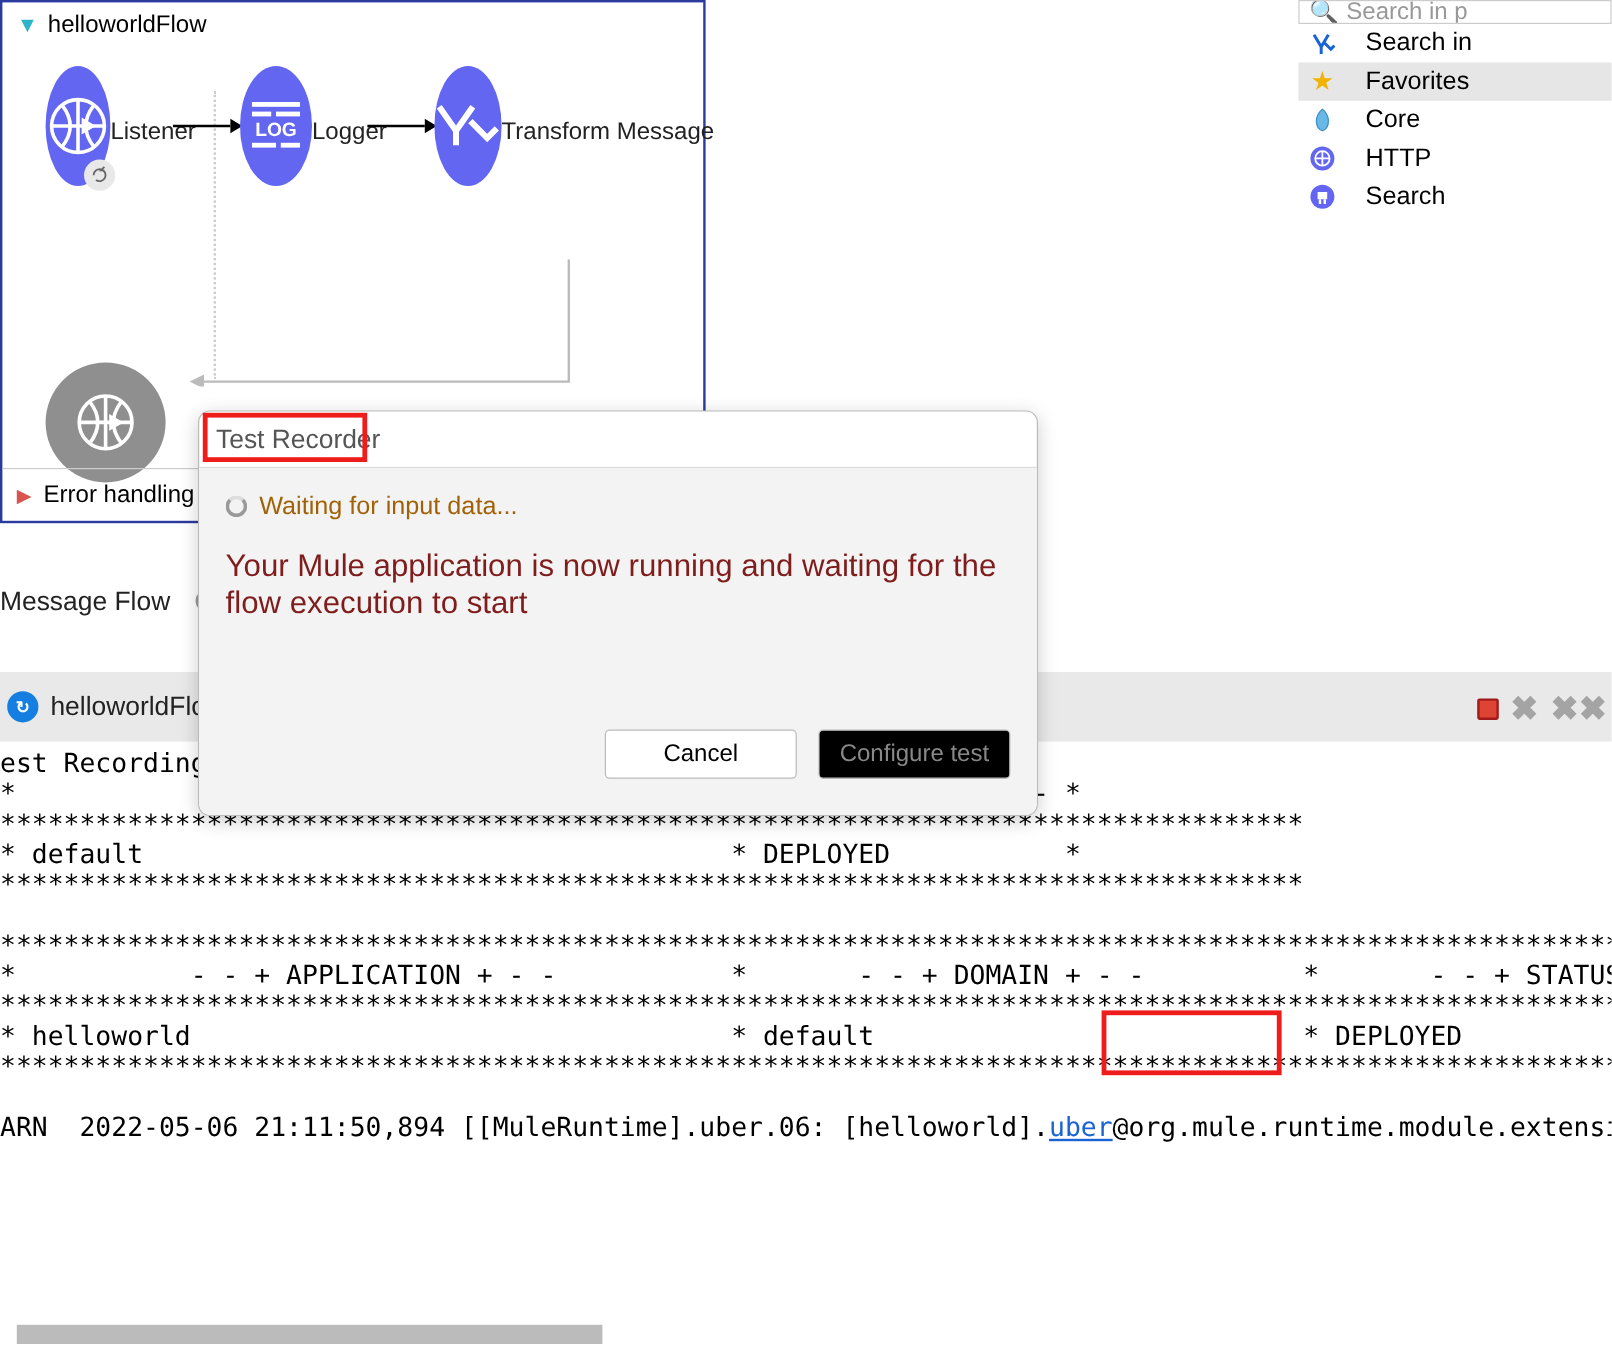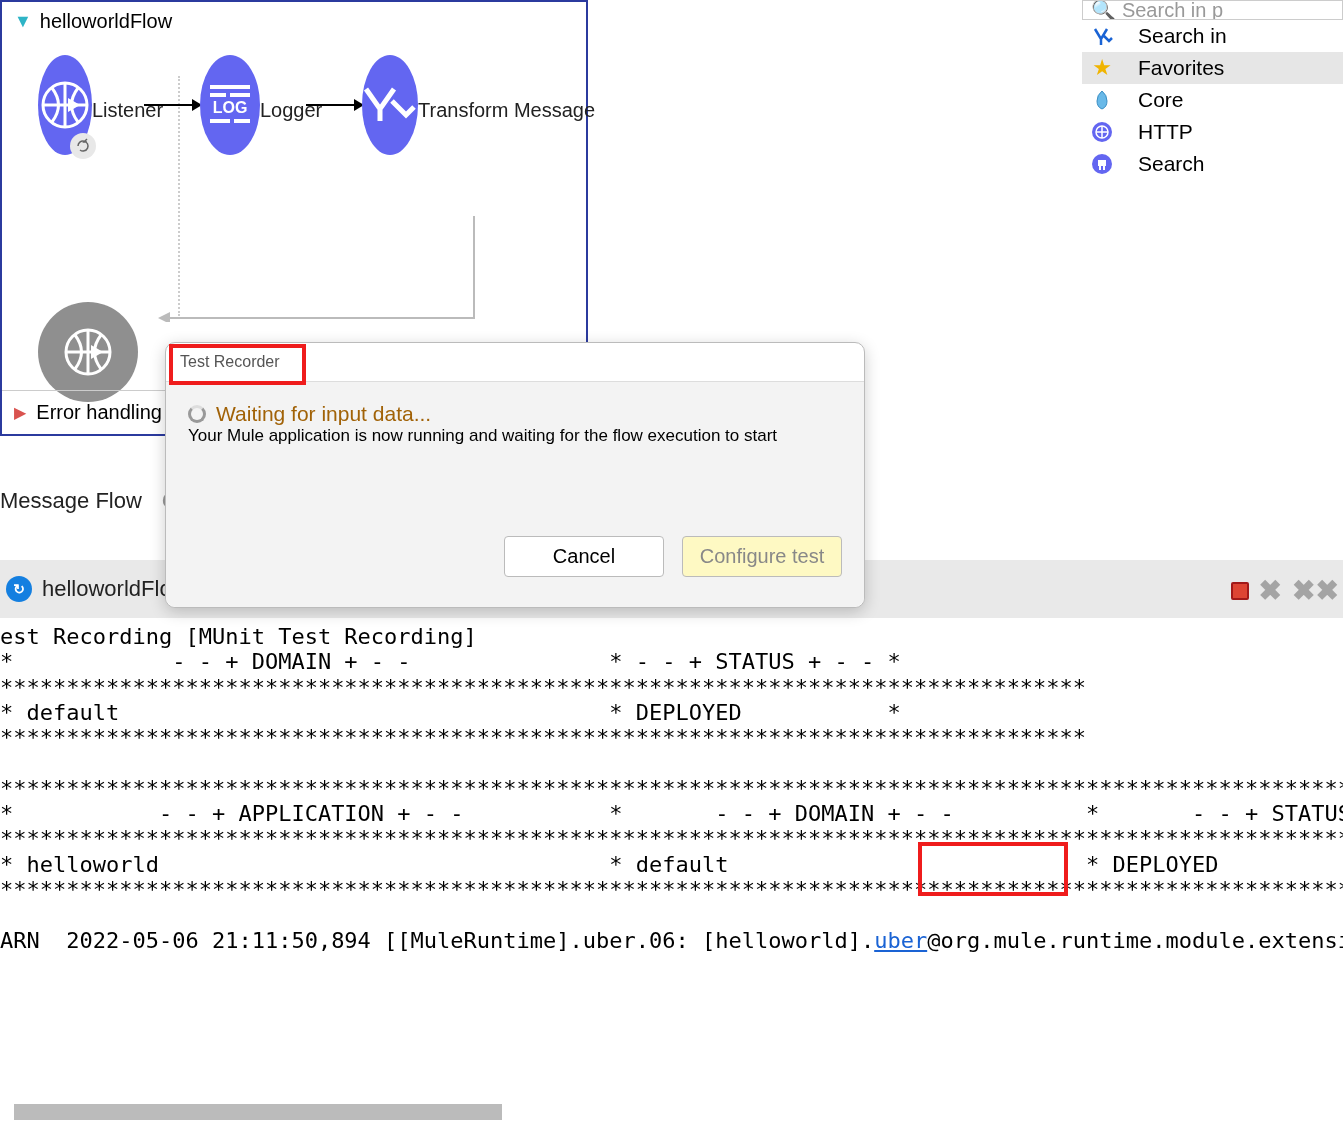--- a/index.html
+++ b/index.html
@@ -158,21 +158,21 @@
   left: 165px;
   top: 342px;
   width: 700px;
   background: #fff;
   border: 1px solid #bbb;
   border-radius: 10px;
   box-shadow: 0 4px 16px rgba(0,0,0,0.2);
 }
 .dialog-title {
   padding: 10px 14px;
-  font-size: 16px;
+  font-size: 22px;
   color: #555;
   border-bottom: 1px solid #ddd;
 }
 .dialog-body {
   background: #f3f3f3;
   padding: 20px 22px 30px 22px;
   border-radius: 0 0 10px 10px;
 }
 .dialog-status {
   display: flex;
@@ -182,39 +182,40 @@
   color: #a16207;
 }
 .spinner {
   width: 18px;
   height: 18px;
   border: 3px solid #999;
   border-top-color: #ddd;
   border-radius: 50%;
 }
 .dialog-msg {
-  font-size: 17px;
-  color: #000000;
+  margin-top: 22px;
+  font-size: 26px;
+  color: #7f1d1d;
 }
 .dialog-buttons {
   display: flex;
   justify-content: flex-end;
   gap: 18px;
   margin-top: 90px;
 }
 .dlg-btn {
   min-width: 160px;
   padding: 8px 14px;
   font-size: 20px;
   border: 1px solid #bbb;
   border-radius: 4px;
   background: #fff;
   text-align: center;
 }
-.dlg-btn.disabled { background: #fef9c3; color: #888; }
+.dlg-btn.disabled { background: #000000; color: #888; }
 
 
 .hl-red {
   position: absolute;
   border: 4px solid #ef1c1c;
 }
 .hl-title { left: 169px; top: 344px; width: 137px; height: 41px; }
 .hl-deployed { left: 918px; top: 842px; width: 150px; height: 54px; }
 
 

